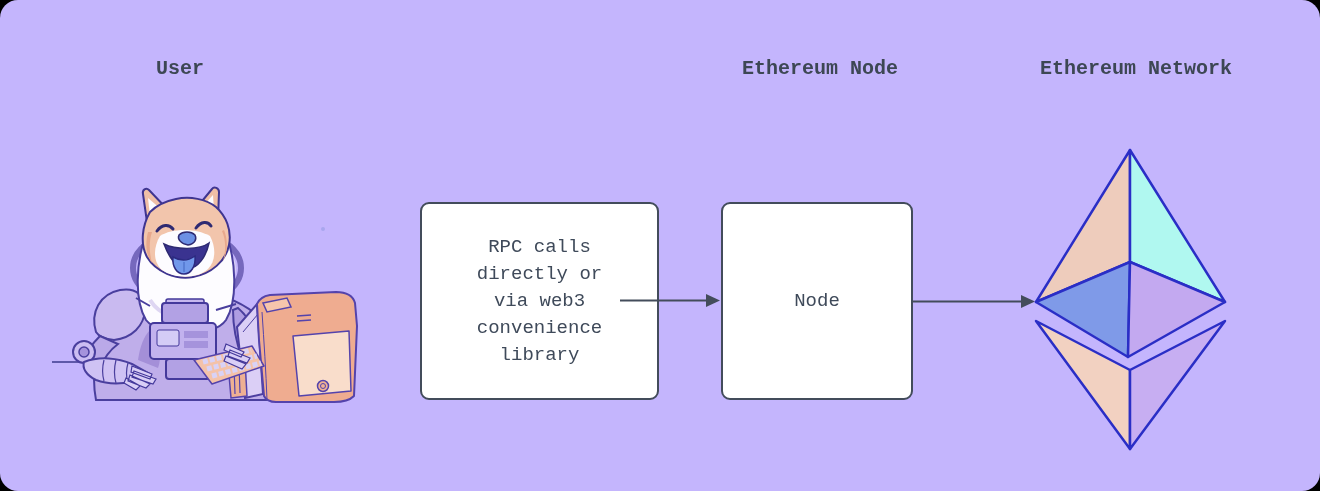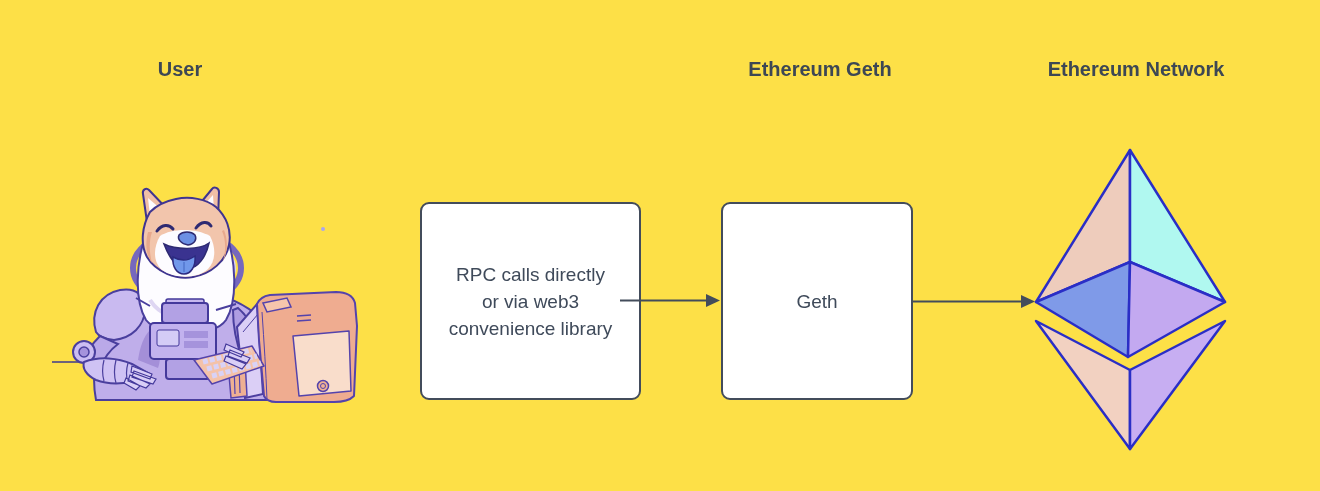--- a/index.html
+++ b/index.html
@@ -1,43 +1,44 @@
 <!DOCTYPE html>
 <html><head>
 <meta charset="utf-8">
 <style>
   html,body{margin:0;padding:0;background:#000;}
   .canvas{
-    position:relative;width:1320px;height:491px;background:#fde047;overflow:hidden;
-    font-family:Liberation Sans, sans-serif;
+    position:relative;width:1320px;height:491px;background:#c4b5fd;overflow:hidden;
+    font-family:Liberation Mono, monospace;
+    border-radius:18px;
   }
   .col-header{
     position:absolute;top:57px;transform:translateX(-50%);
     color:#3d4754;font-size:20px;font-weight:bold;white-space:nowrap;line-height:24px;
   }
   .flow-box{
     position:absolute;top:202px;height:198px;box-sizing:border-box;
     background:#fff;border:2px solid #434c5b;border-radius:9px;
     display:flex;align-items:center;justify-content:center;
   }
   .flow-box .box-label{
     width:164px;text-align:center;color:#3f4a5a;font-size:19px;line-height:27px;
   }
-  #box-webapp{left:420px;width:221px;}
+  #box-webapp{left:420px;width:239px;}
   #box-node{left:721px;width:192px;}
   .arrow-svg{position:absolute;overflow:visible;}
   .illu{position:absolute;}
 </style>
 </head>
 <body>
 
 <div class="canvas">
 
   <div class="col-header" style="left:180px">User</div>
-  <div class="col-header" style="left:820px">Ethereum Geth</div>
+  <div class="col-header" style="left:820px">Ethereum Node</div>
   <div class="col-header" style="left:1136px">Ethereum Network</div>
 
   <svg class="illu" style="left:40px;top:180px" width="330" height="230" viewBox="40 180 330 230">
 
     <path d="M52 362 H152" stroke="#3d3a8c" stroke-width="1.6"></path>
 
     <g>
       <path d="M96,400 C90,368 98,338 120,318 C140,302 158,294 186,292 C214,292 240,300 258,316 C274,330 282,356 284,400 Z" stroke="#4a3f9e" stroke-width="2" fill="#bfaeea"></path>
       <path d="M150,330 C160,345 162,358 158,368 L138,360 C140,346 144,336 150,330 Z" fill="#a48fd8"></path>
       <path d="M246,330 C254,344 258,360 258,375 L240,368 C240,352 242,340 246,330 Z" fill="#a48fd8"></path>
@@ -116,21 +117,21 @@
   <div class="flow-box" id="box-webapp">
     <div class="box-label">RPC calls directly or via web3 convenience library</div>
   </div>
 
   <svg class="arrow-svg" style="left:616px;top:290px" width="108" height="21" viewBox="0 0 108 21">
     <line x1="4" y1="10.5" x2="90" y2="10.5" stroke-width="2" stroke="#434c5b"></line>
     <polygon points="90,4 104,10.5 90,17" fill="#434c5b"></polygon>
   </svg>
 
   <div class="flow-box" id="box-node">
-    <div class="box-label">Geth</div>
+    <div class="box-label">Node</div>
   </div>
 
   <svg class="arrow-svg" style="left:909px;top:291px" width="130" height="21" viewBox="0 0 130 21">
     <line x1="4" y1="10.5" x2="112" y2="10.5" stroke-width="2" stroke="#434c5b"></line>
     <polygon points="112,4 126,10.5 112,17" fill="#434c5b"></polygon>
   </svg>
 
   <svg class="illu" style="left:1020px;top:135px" width="230" height="330" viewBox="1020 135 230 330">
     <g stroke-width="2.5" stroke-linejoin="round" stroke="#2a2ec6">
       <path d="M1130,150 L1036,302 L1130,262 Z" fill="#eeccbc"></path>

